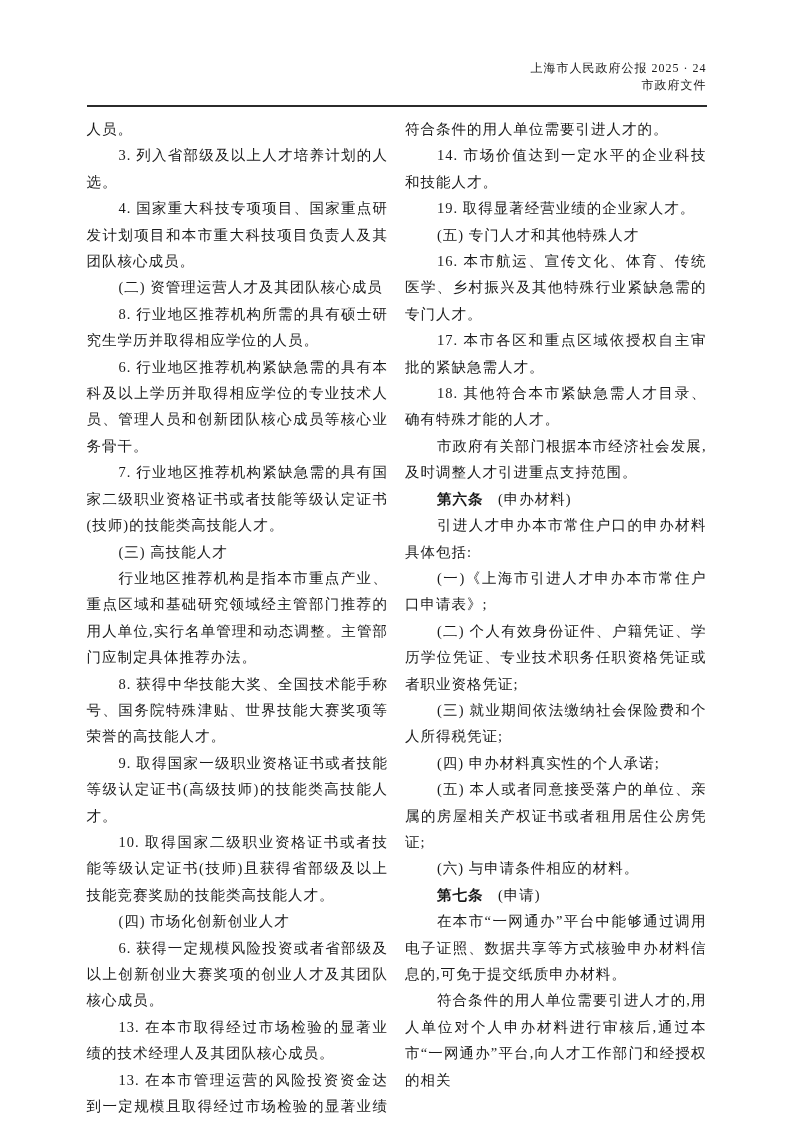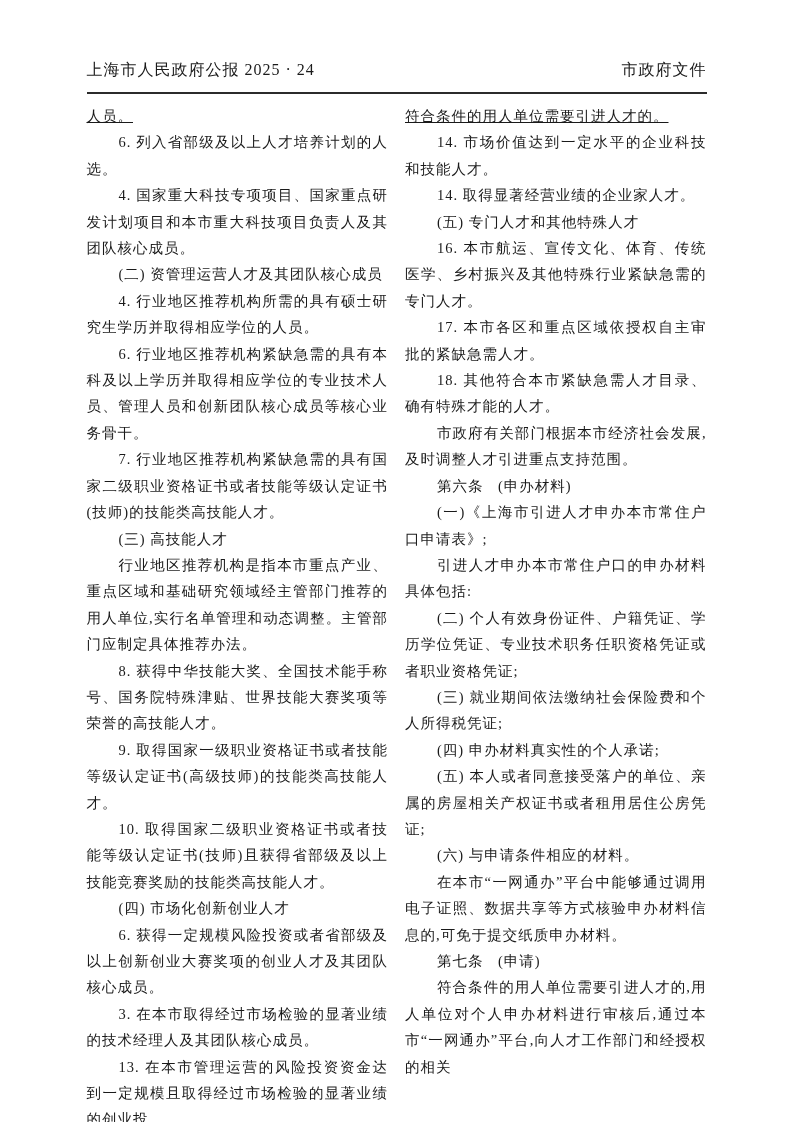--- a/index.html
+++ b/index.html
@@ -16,23 +16,24 @@
   }
   .content {
     width: 620px;
     margin: 0 auto;
     padding-top: 60px;
   }
   .header {
     display: flex;
     justify-content: space-between;
     align-items: flex-end;
-    font-size: 16px;
+    font-size: 12px;
     letter-spacing: 1px;
     padding-bottom: 11px;
+    flex-direction: column;
   }
   .header-rule {
     border: none;
     border-top: 2px solid #2b2b2b;
     height: 0;
     margin: 0;
   }
   .columns {
     display: flex;
     gap: 17px;
@@ -45,76 +46,75 @@
     line-height: 26.4px;
     letter-spacing: 1px;
     text-align: justify;
   }
   .para {
     margin: 0;
     text-indent: 2.2em;
   }
   .para.cont {
     text-indent: 0;
-    text-decoration: underline;
   }
   .lead-bold {
-    font-weight: normal;
+    font-weight: bold;
     margin-right: 1em;
   }
 </style>
 </head>
 <body>
 
 <div class="content">
 
   <div class="header">
     <span>上海市人民政府公报 2025 · 24</span>
     <span>市政府文件</span>
   </div>
   <hr class="header-rule">
 
   <div class="columns">
 
     <div class="col">
       <p class="para cont">人员。</p>
-      <p class="para">6. 列入省部级及以上人才培养计划的人选。</p>
+      <p class="para">3. 列入省部级及以上人才培养计划的人选。</p>
       <p class="para">4. 国家重大科技专项项目、国家重点研发计划项目和本市重大科技项目负责人及其团队核心成员。</p>
       <p class="para">(二) 资管理运营人才及其团队核心成员</p>
-      <p class="para">4. 行业地区推荐机构所需的具有硕士研究生学历并取得相应学位的人员。</p>
+      <p class="para">8. 行业地区推荐机构所需的具有硕士研究生学历并取得相应学位的人员。</p>
       <p class="para">6. 行业地区推荐机构紧缺急需的具有本科及以上学历并取得相应学位的专业技术人员、管理人员和创新团队核心成员等核心业务骨干。</p>
       <p class="para">7. 行业地区推荐机构紧缺急需的具有国家二级职业资格证书或者技能等级认定证书(技师)的技能类高技能人才。</p>
       <p class="para">(三) 高技能人才</p>
       <p class="para">行业地区推荐机构是指本市重点产业、重点区域和基础研究领域经主管部门推荐的用人单位,实行名单管理和动态调整。主管部门应制定具体推荐办法。</p>
       <p class="para">8. 获得中华技能大奖、全国技术能手称号、国务院特殊津贴、世界技能大赛奖项等荣誉的高技能人才。</p>
       <p class="para">9. 取得国家一级职业资格证书或者技能等级认定证书(高级技师)的技能类高技能人才。</p>
       <p class="para">10. 取得国家二级职业资格证书或者技能等级认定证书(技师)且获得省部级及以上技能竞赛奖励的技能类高技能人才。</p>
       <p class="para">(四) 市场化创新创业人才</p>
       <p class="para">6. 获得一定规模风险投资或者省部级及以上创新创业大赛奖项的创业人才及其团队核心成员。</p>
-      <p class="para">3. 在本市取得经过市场检验的显著业绩的技术经理人及其团队核心成员。</p>
+      <p class="para">13. 在本市取得经过市场检验的显著业绩的技术经理人及其团队核心成员。</p>
       <p class="para">13. 在本市管理运营的风险投资资金达到一定规模且取得经过市场检验的显著业绩的创业投</p>
     </div>
 
     <div class="col">
       <p class="para cont">符合条件的用人单位需要引进人才的。</p>
       <p class="para">14. 市场价值达到一定水平的企业科技和技能人才。</p>
-      <p class="para">14. 取得显著经营业绩的企业家人才。</p>
+      <p class="para">19. 取得显著经营业绩的企业家人才。</p>
       <p class="para">(五) 专门人才和其他特殊人才</p>
       <p class="para">16. 本市航运、宣传文化、体育、传统医学、乡村振兴及其他特殊行业紧缺急需的专门人才。</p>
       <p class="para">17. 本市各区和重点区域依授权自主审批的紧缺急需人才。</p>
       <p class="para">18. 其他符合本市紧缺急需人才目录、确有特殊才能的人才。</p>
       <p class="para">市政府有关部门根据本市经济社会发展,及时调整人才引进重点支持范围。</p>
       <p class="para"><span class="lead-bold">第六条</span><span>(申办材料)</span></p>
+      <p class="para">引进人才申办本市常住户口的申办材料具体包括:</p>
       <p class="para">(一)《上海市引进人才申办本市常住户口申请表》;</p>
-      <p class="para">引进人才申办本市常住户口的申办材料具体包括:</p>
       <p class="para">(二) 个人有效身份证件、户籍凭证、学历学位凭证、专业技术职务任职资格凭证或者职业资格凭证;</p>
       <p class="para">(三) 就业期间依法缴纳社会保险费和个人所得税凭证;</p>
       <p class="para">(四) 申办材料真实性的个人承诺;</p>
       <p class="para">(五) 本人或者同意接受落户的单位、亲属的房屋相关产权证书或者租用居住公房凭证;</p>
       <p class="para">(六) 与申请条件相应的材料。</p>
+      <p class="para"><span class="lead-bold">第七条</span><span>(申请)</span></p>
       <p class="para">在本市“一网通办”平台中能够通过调用电子证照、数据共享等方式核验申办材料信息的,可免于提交纸质申办材料。</p>
-      <p class="para"><span class="lead-bold">第七条</span><span>(申请)</span></p>
       <p class="para">符合条件的用人单位需要引进人才的,用人单位对个人申办材料进行审核后,通过本市“一网通办”平台,向人才工作部门和经授权的相关</p>
     </div>
 
   </div>
 
 </div>
 
 </body></html>

